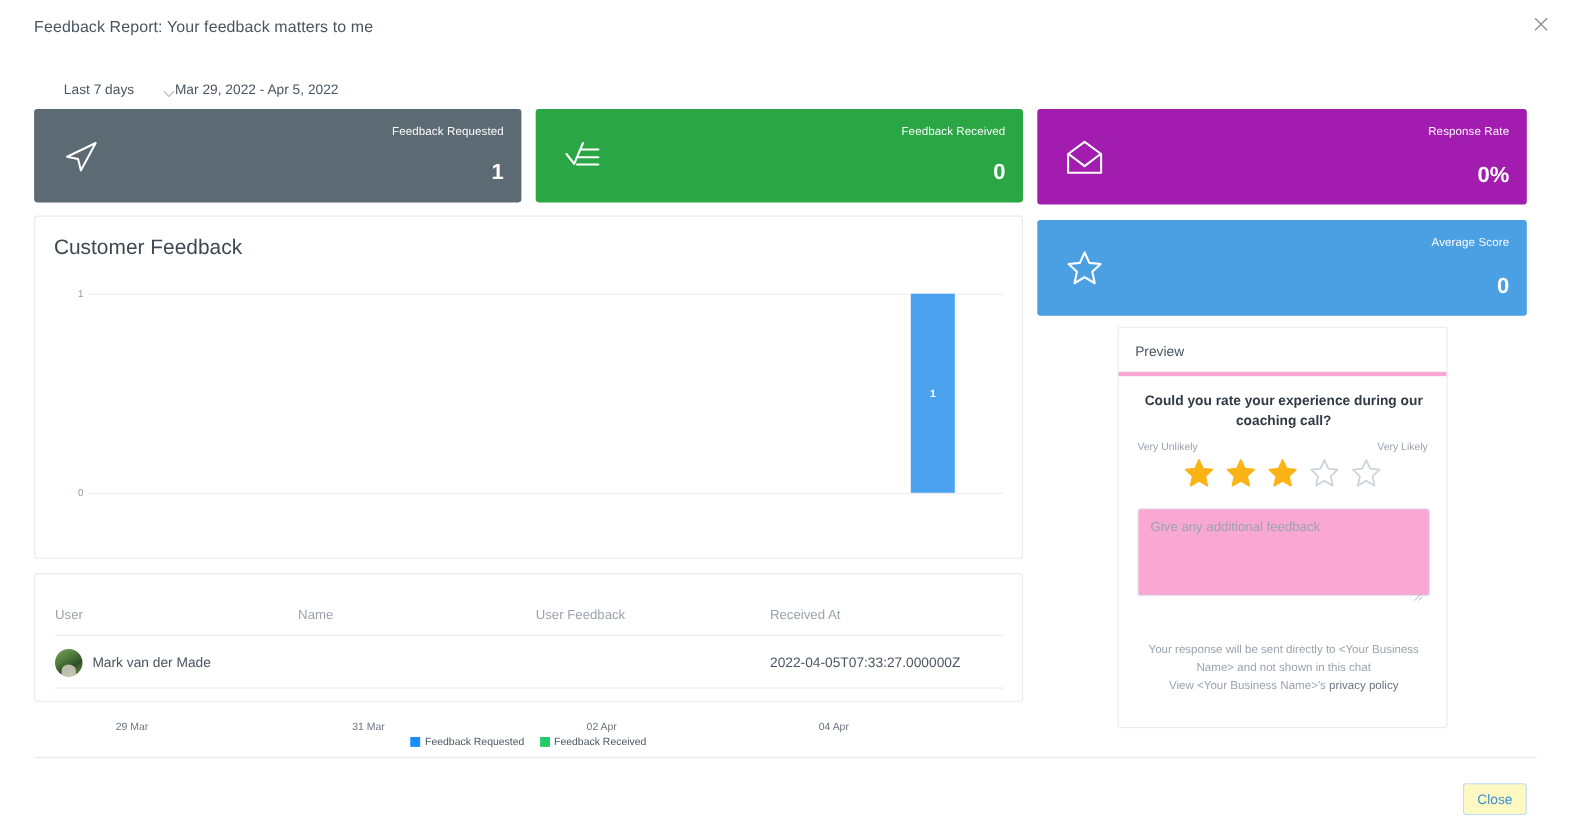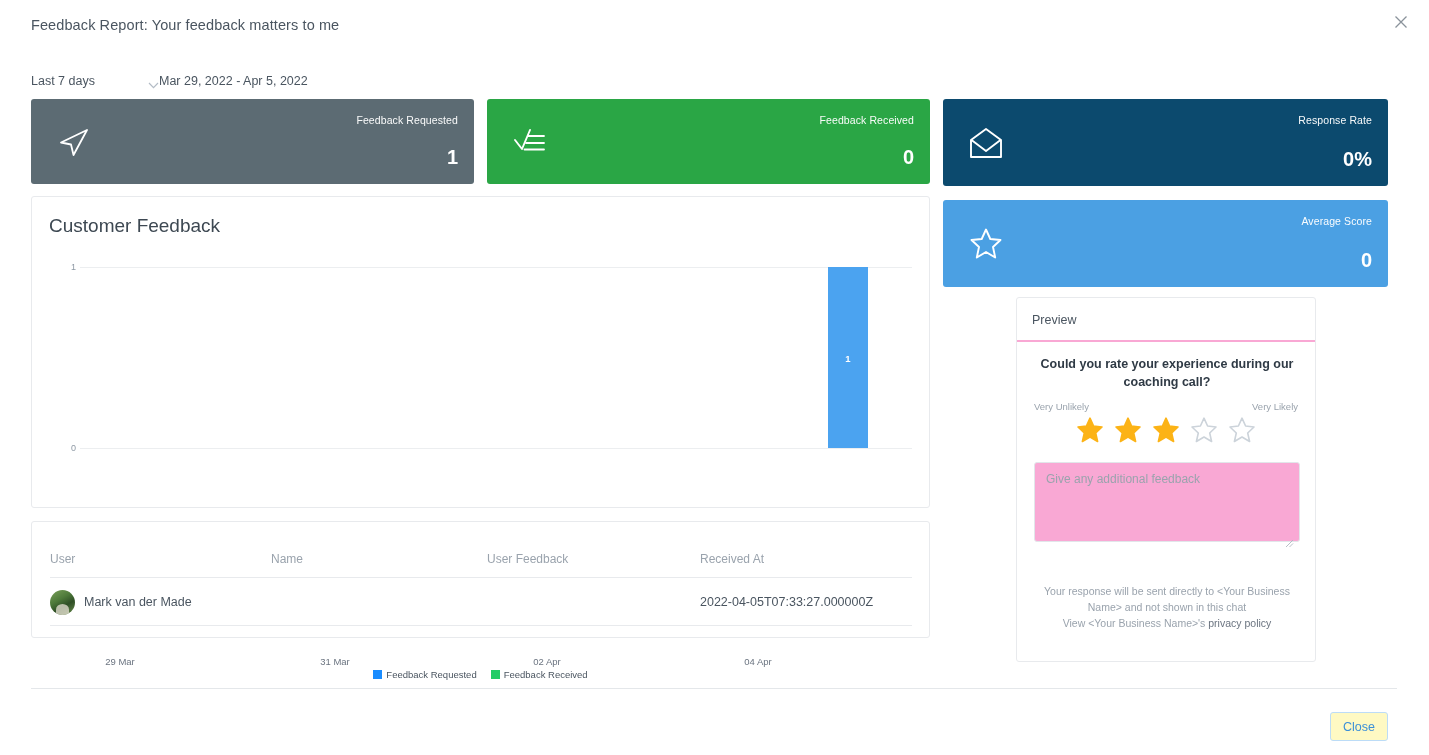--- a/index.html
+++ b/index.html
@@ -34,21 +34,21 @@
     display: flex; align-items: center; justify-content: center;
     cursor: pointer;
   }
   .close-x svg { display: block; }
 
   
   .filter-row {
     position: absolute;
     left: 31px; top: 71px;
     height: 20px;
-    display: flex; align-items: center;
+    display: flex; align-items: center; text-align: center;
   }
   .range-select {
     width: 118px;
     font-size: 12.5px;
     color: #4a5560;
     cursor: pointer;
     position: relative;
   }
   .chev {
     position: absolute;
@@ -85,21 +85,21 @@
   }
   .stat .svalue {
     position: absolute;
     right: 16px; bottom: 15px;
     font-size: 20px;
     font-weight: bold;
   }
 
   #stat-requested { left: 31px;  top: 99px;  width: 443px; height: 85px; background: #5c6b73; }
   #stat-received  { left: 487px; top: 99px;  width: 443px; height: 85px; background: #2aa645; }
-  #stat-response  { left: 943px; top: 99px;  width: 445px; height: 87px; background: #0c4a6e; }
+  #stat-response  { left: 943px; top: 99px;  width: 445px; height: 87px; background: #a21caf; }
   #stat-score     { left: 943px; top: 200px; width: 445px; height: 87px; background: #4ba0e3; }
 
   
   .card {
     position: absolute;
     background: #ffffff;
     border: 1px solid #e8eaed;
     border-radius: 3px;
   }
   #chart-card { left: 31px; top: 196px; width: 899px; height: 312px; }
@@ -204,21 +204,21 @@
     border-radius: 50% 50% 0 0;
     background: #e8e2d6;
     opacity: .75;
   }
 
   
   #preview-card { left: 1016px; top: 297px; width: 300px; height: 365px; }
   .preview-head {
     position: absolute;
     left: 0; top: 0; width: 100%; height: 44px;
-    border-bottom: 2px solid #f9a8d4;
+    border-bottom: 4px solid #f9a8d4;
   }
   .preview-head span {
     position: absolute;
     left: 15px; top: 15px;
     font-size: 12.5px;
     color: #4a5560;
   }
   .preview-q {
     position: absolute;
     left: 14px; top: 57px;

